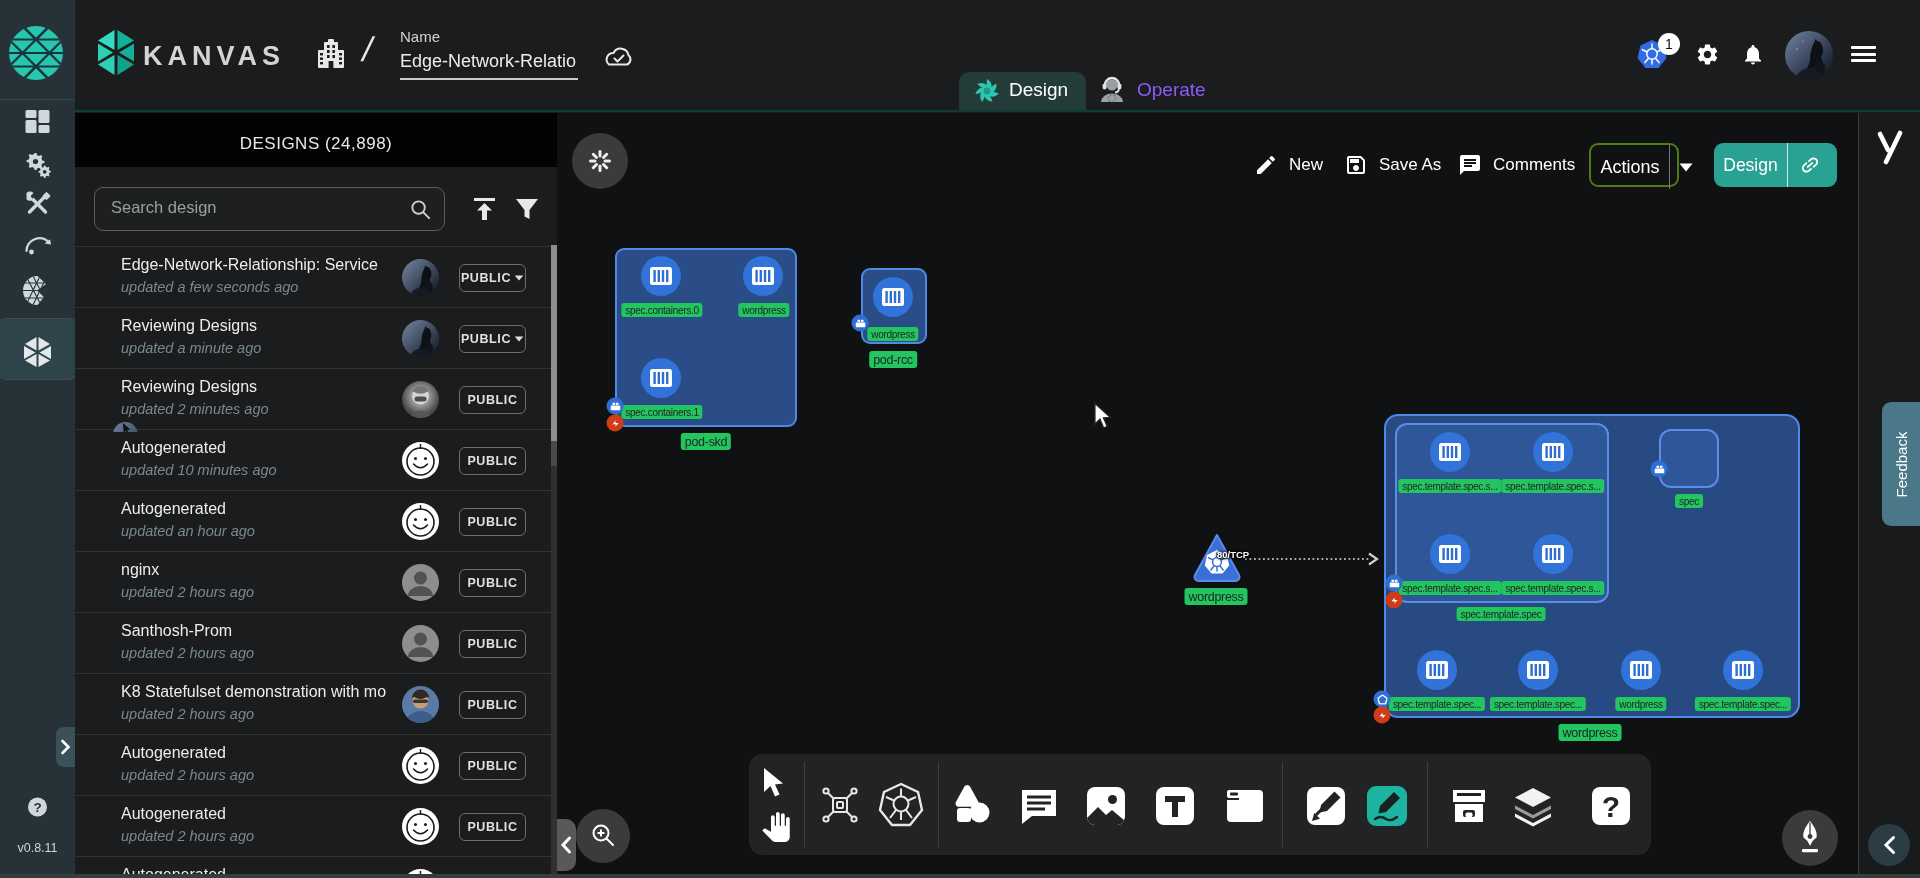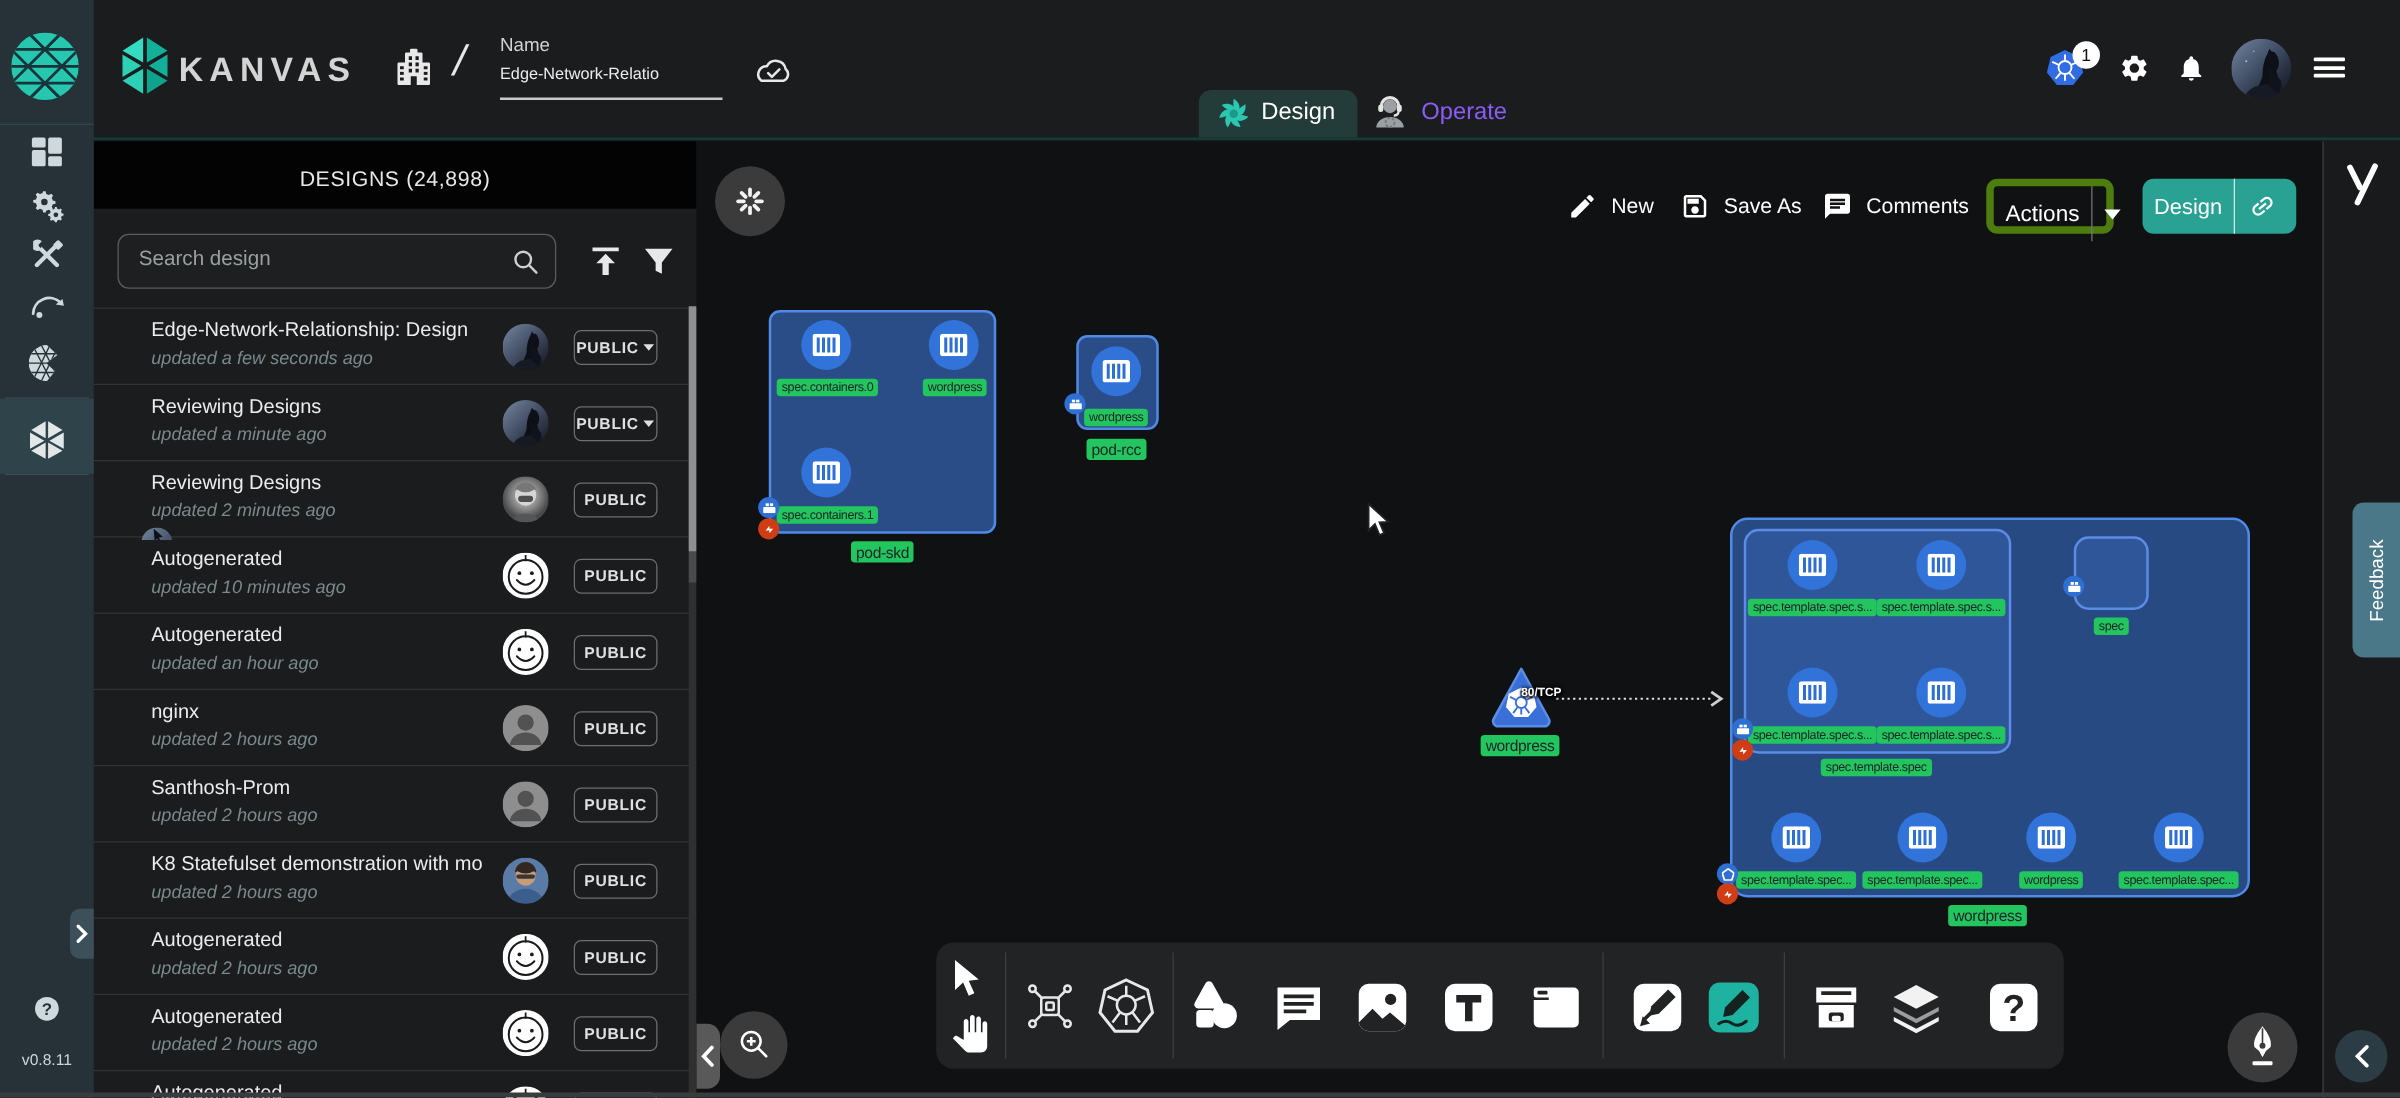--- a/index.html
+++ b/index.html
@@ -61,21 +61,21 @@
           <rect x="5" y="20.5" width="3" height="2.4"></rect>
           <rect x="5" y="25" width="3" height="2.4"></rect>
       <rect x="24" y="16" width="3" height="2.4"></rect>
           <rect x="24" y="20.5" width="3" height="2.4"></rect>
           <rect x="24" y="25" width="3" height="2.4"></rect>
       <rect x="13.6" y="24" width="4.8" height="7"></rect>
     </g>
   </svg>
   <div class="abs" style="left:288px;top:30px;font-size:34px;font-weight:300;color:#e8e8e8;transform:skewX(-12deg)">/</div>
   <div class="abs" style="left:325px;top:28px;font-size:15px;color:#d2d2d2">Name</div>
-  <div class="abs" style="left:325px;top:51px;font-size:13px;color:#ececec">Edge-Network-Relatio</div>
+  <div class="abs" style="left:325px;top:51px;font-size:18px;color:#ececec">Edge-Network-Relatio</div>
   <div class="abs" style="left:325px;top:78px;width:178px;height:2px;background:#c9c9c9"></div>
 
   <svg class="abs" style="left:527px;top:45px" width="33" height="27" viewBox="0 0 33 27">
     <path d="M26.5 10.2 A8 8 0 0 0 11.5 8 A6.5 6.5 0 0 0 7 19.5 L25 19.5 A5.5 5.5 0 0 0 26.5 10.2 Z" fill="none" stroke="#e8e8e8" stroke-width="2" stroke-linejoin="round"></path>
     <path d="M12.5 13.5 l3 3 l6 -6" fill="none" stroke="#e8e8e8" stroke-width="2" stroke-linecap="round" stroke-linejoin="round"></path>
   </svg>
 
   <div class="abs" style="left:884px;top:72px;width:127px;height:38px;background:#233b39;border-radius:10px 10px 0 0"></div>
   <svg class="abs" style="left:898px;top:77px" width="28" height="28" viewBox="0 0 28 28">
     <g transform="translate(14,14)">
@@ -250,21 +250,21 @@
         <line x1="15" y1="15" x2="21" y2="21" stroke-linecap="round"></line>
   </svg>
   <svg class="abs" style="left:398px;top:84px" width="23" height="24" viewBox="0 0 23 24" fill="#e8e8e8">
     <rect x="1" y="1" width="21" height="3"></rect>
     <polygon points="11.5,6 19,13.5 14,13.5 14,23 9,23 9,13.5 4,13.5"></polygon>
   </svg>
   <svg class="abs" style="left:440px;top:84px" width="24" height="24" viewBox="0 0 24 24" fill="#e8e8e8">
     <polygon points="1,2 23,2 14.5,13 14.5,22 9.5,19.5 9.5,13"></polygon>
   </svg>
   <div class="row" style="top:133px">
-  <div class="rtitle">Edge-Network-Relationship: Design</div>
+  <div class="rtitle">Edge-Network-Relationship: Service</div>
   <div class="rsub">updated a few seconds ago</div>
   <div class="rav"><svg width="37" height="37" viewBox="0 0 48 48">
             <defs>
               <linearGradient id="bmx0" x1="0" y1="0" x2="1" y2="1">
                 <stop offset="0" stop-color="#76889f"></stop>
                 <stop offset=".45" stop-color="#47536a"></stop>
                 <stop offset="1" stop-color="#10131a"></stop>
               </linearGradient>
             </defs>
             <rect width="48" height="48" fill="url(#bmx0)"></rect>
@@ -450,21 +450,21 @@
           <path d="M17 3H5c-1.11 0-2 .9-2 2v14c0 1.1.89 2 2 2h14c1.1 0 2-.9 2-2V7l-4-4zm2 16H5V5h11.17L19 7.83V19zm-7-7c-1.66 0-3 1.34-3 3s1.34 3 3 3 3-1.34 3-3-1.34-3-3-3zM6 6h9v4H6z"></path>
         </svg>
     <span>Save As</span>
   </div>
   <div class="tbtn" style="left:901px">
     <svg width="24" height="24" viewBox="0 0 24 24" fill="#fff">
           <path d="M20 2H4c-1.1 0-1.99.9-1.99 2L2 22l4-4h14c1.1 0 2-.9 2-2V4c0-1.1-.9-2-2-2zM6 9h12v2H6V9zm8 5H6v-2h8v2zm4-6H6V6h12v2z"></path>
         </svg>
     <span>Comments</span>
   </div>
-  <div class="abs" style="left:1032px;top:30px;width:102px;height:44px;border:6px solid #4d7c0f;border-radius:9px;color:#fff">
+  <div class="abs" style="left:1032px;top:30px;width:90px;height:44px;border:2px solid #4d7c0f;border-radius:9px;color:#fff">
     <div class="abs" style="left:0;top:0;width:78px;height:44px;display:flex;align-items:center;justify-content:center;font-size:18px">Actions</div>
     <div class="abs" style="left:78px;top:0;width:1px;height:44px;background:#777"></div>
     <svg class="abs" style="left:88px;top:18px" width="14" height="9" viewBox="0 0 14 9">
           <polygon points="0.5,0.5 13.5,0.5 7,8.5" fill="#fff"></polygon>
         </svg>
   </div>
   <div class="abs" style="left:1157px;top:30px;width:123px;height:44px;background:#2aa293;border-radius:9px;color:#fff">
     <div class="abs" style="left:0;top:0;width:73px;height:44px;display:flex;align-items:center;justify-content:center;font-size:17.5px">Design</div>
     <div class="abs" style="left:73px;top:0;width:1px;height:44px;background:#cfe9e5"></div>
     <svg class="abs" style="left:84px;top:11px" width="24" height="22" viewBox="0 0 24 24" fill="#fff">

